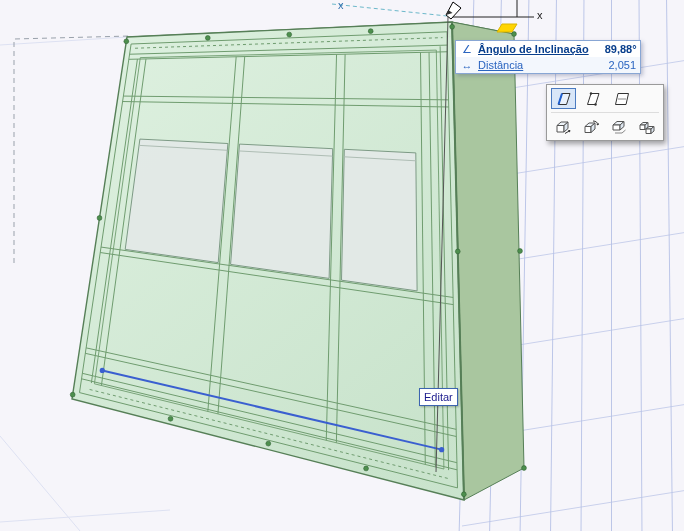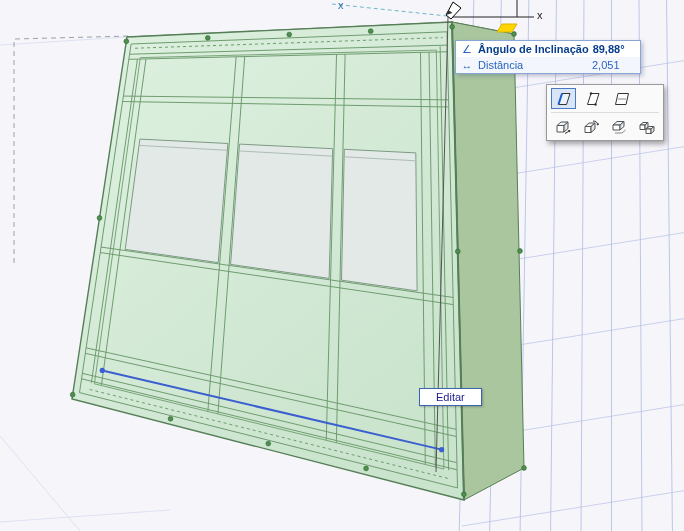--- a/index.html
+++ b/index.html
@@ -15,40 +15,40 @@
   
   .tracker{
     position:absolute;left:455px;top:40px;width:184px;background:#ffffff;
     border:1px solid #88a6d4;box-shadow:2px 2px 4px rgba(80,90,130,.35);
     font-size:11px;
   }
   .trow{display:flex;align-items:center;height:16px;padding:0 4px;gap:4px;}
   .trow-active{font-weight:bold;color:#083e8c;background:#ffffff;}
   .trow-normal{color:#2a64c0;background:#f3f7fd;}
   .ticon{width:14px;text-align:center;font-weight:normal;color:#2a64c0;flex:0 0 auto;}
-  .tlabel{flex:1;white-space:nowrap;}
-  .tvalue{min-width:44px;}
+  .tlabel{flex:1;white-space:nowrap;text-decoration:underline;}
+  .tvalue{text-align:right;min-width:44px;}
 
   
   .palette{
     position:absolute;left:546px;top:84px;width:118px;background:#fafafa;
     border:1px solid #9a9a9a;box-shadow:2px 3px 5px rgba(0,0,0,.35);
     padding:3px 4px;box-sizing:border-box;
   }
   .prow{display:flex;gap:4px;}
   .prow + .prow{margin-top:3px;border-top:1px solid #ddd;padding-top:3px;}
   .pbtn{width:25px;height:21px;display:flex;align-items:center;justify-content:center;
         border:1px solid transparent;background:transparent;padding:0;}
   .pbtn.active{background:#d8e6f8;border-color:#4a7ac0;}
   .pbtn svg{display:block;position:static;}
 
   
   .editar-tip{
     position:absolute;left:419px;top:388px;background:#ffffff;color:#1b1b8e;
-    border:1px solid #3c64b0;font-size:11px;line-height:14px;padding:1px 16px;
+    border:1px solid #3c64b0;font-size:11px;line-height:14px;padding:1px 4px;
     box-shadow:1px 1px 2px rgba(0,0,0,.25);
   }
 </style>
 </head>
 <body>
 
 <div class="stage">
 
   <svg id="scene" width="684" height="531" viewBox="0 0 684 531">
       <defs>

